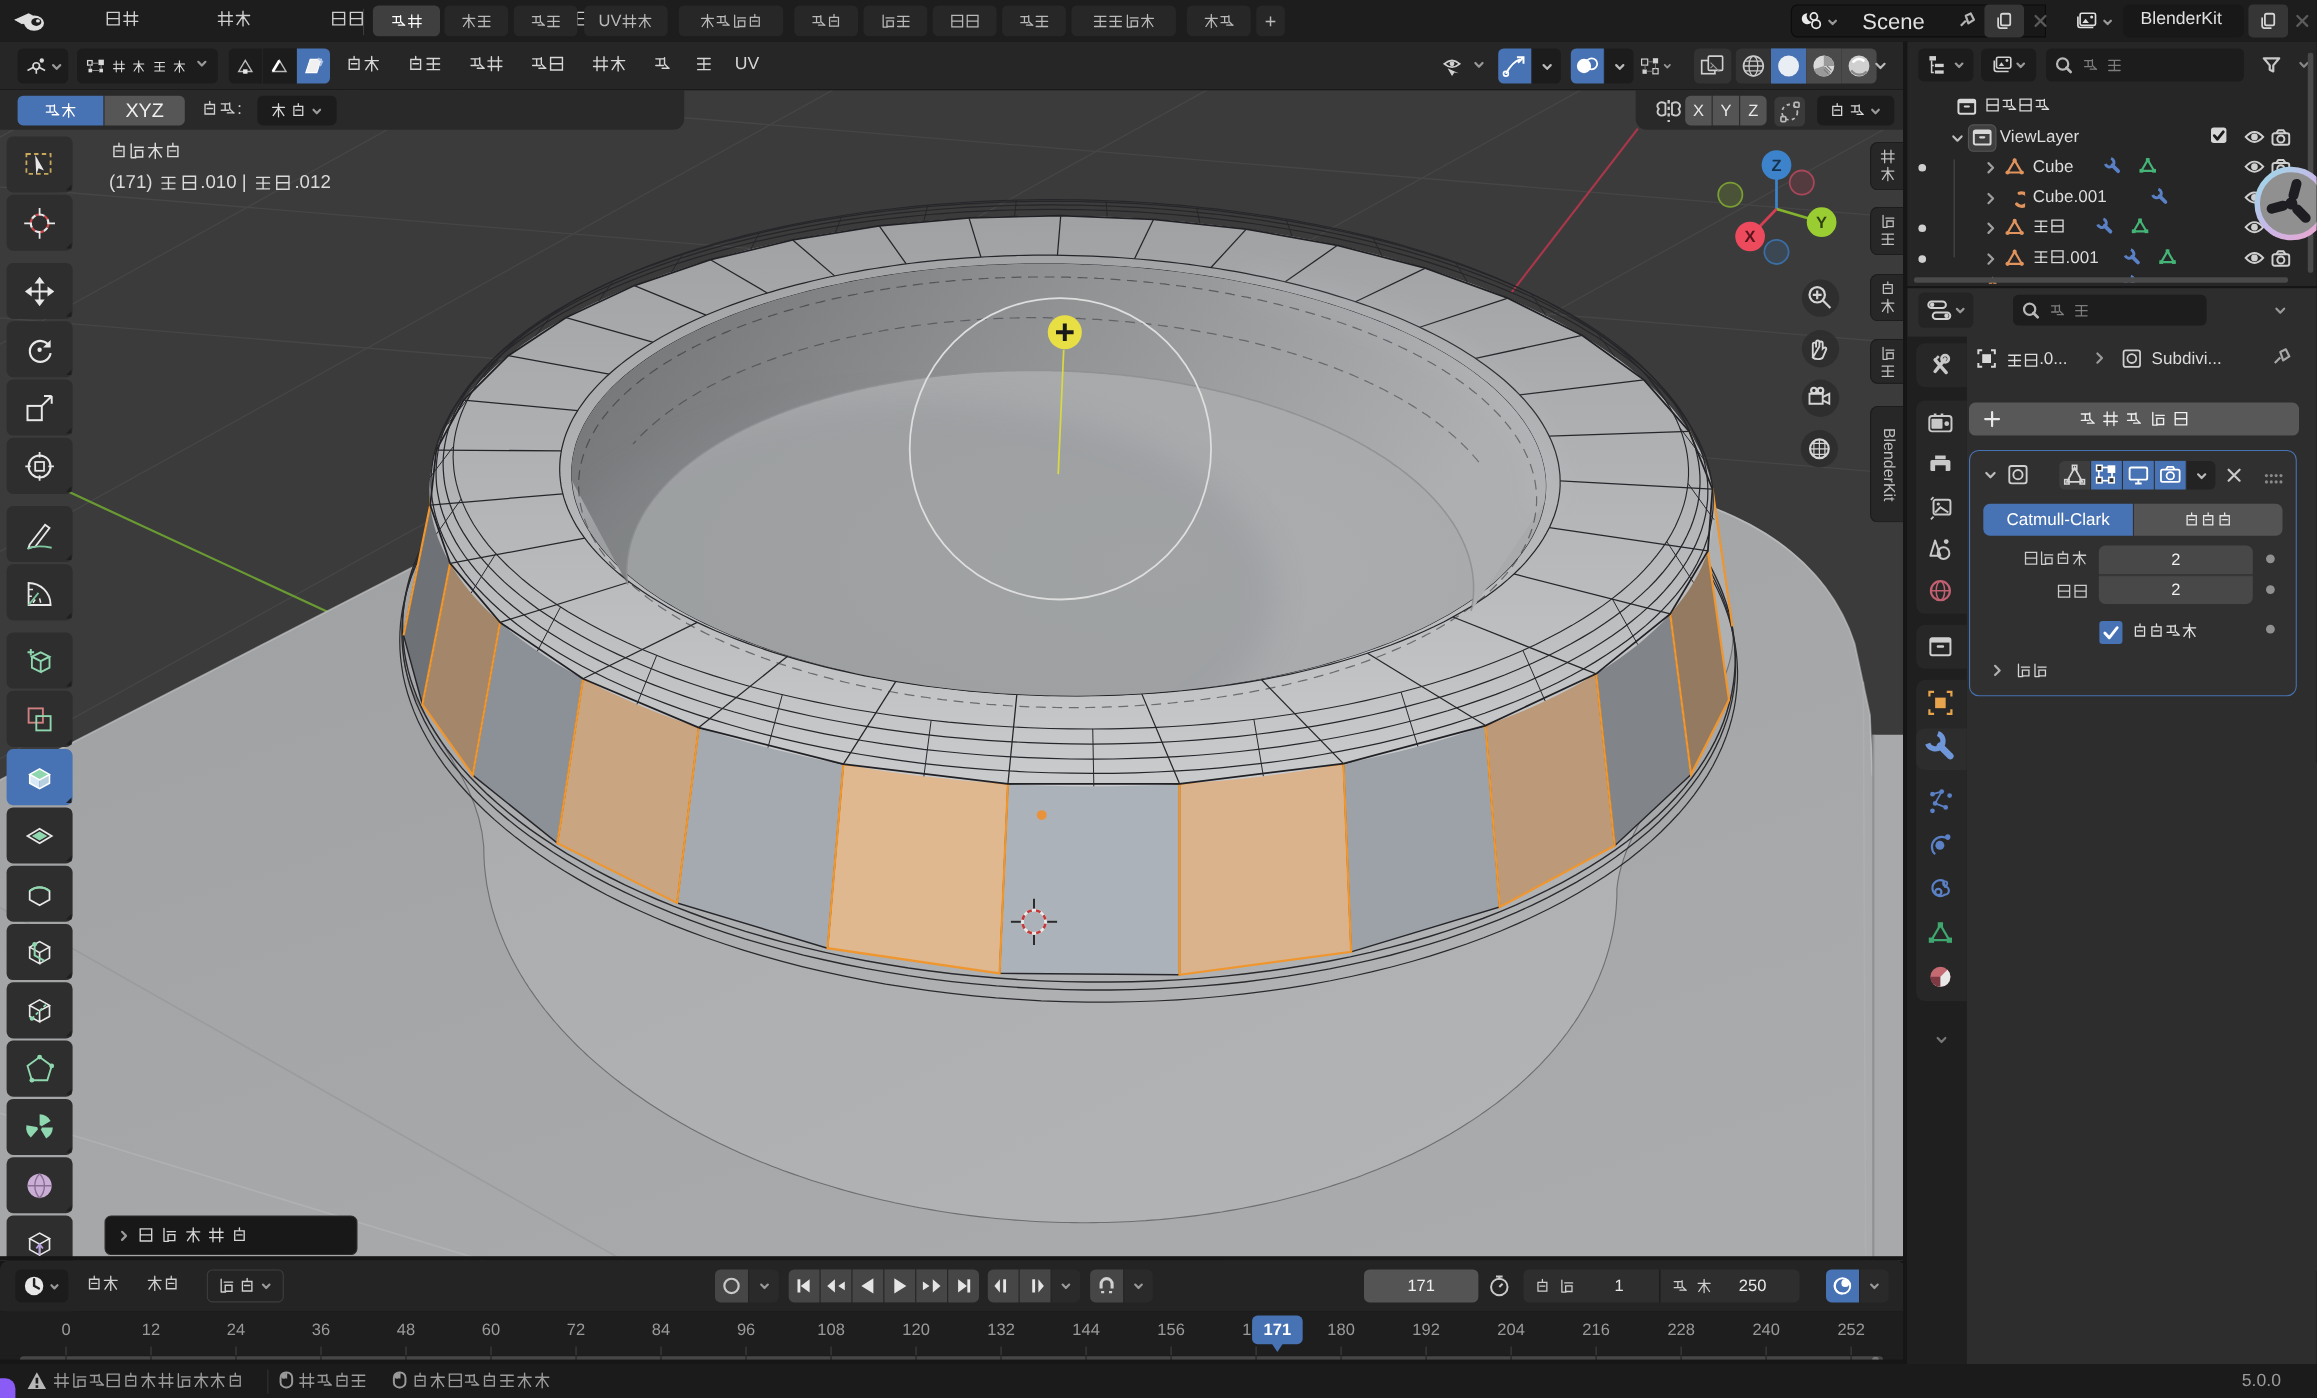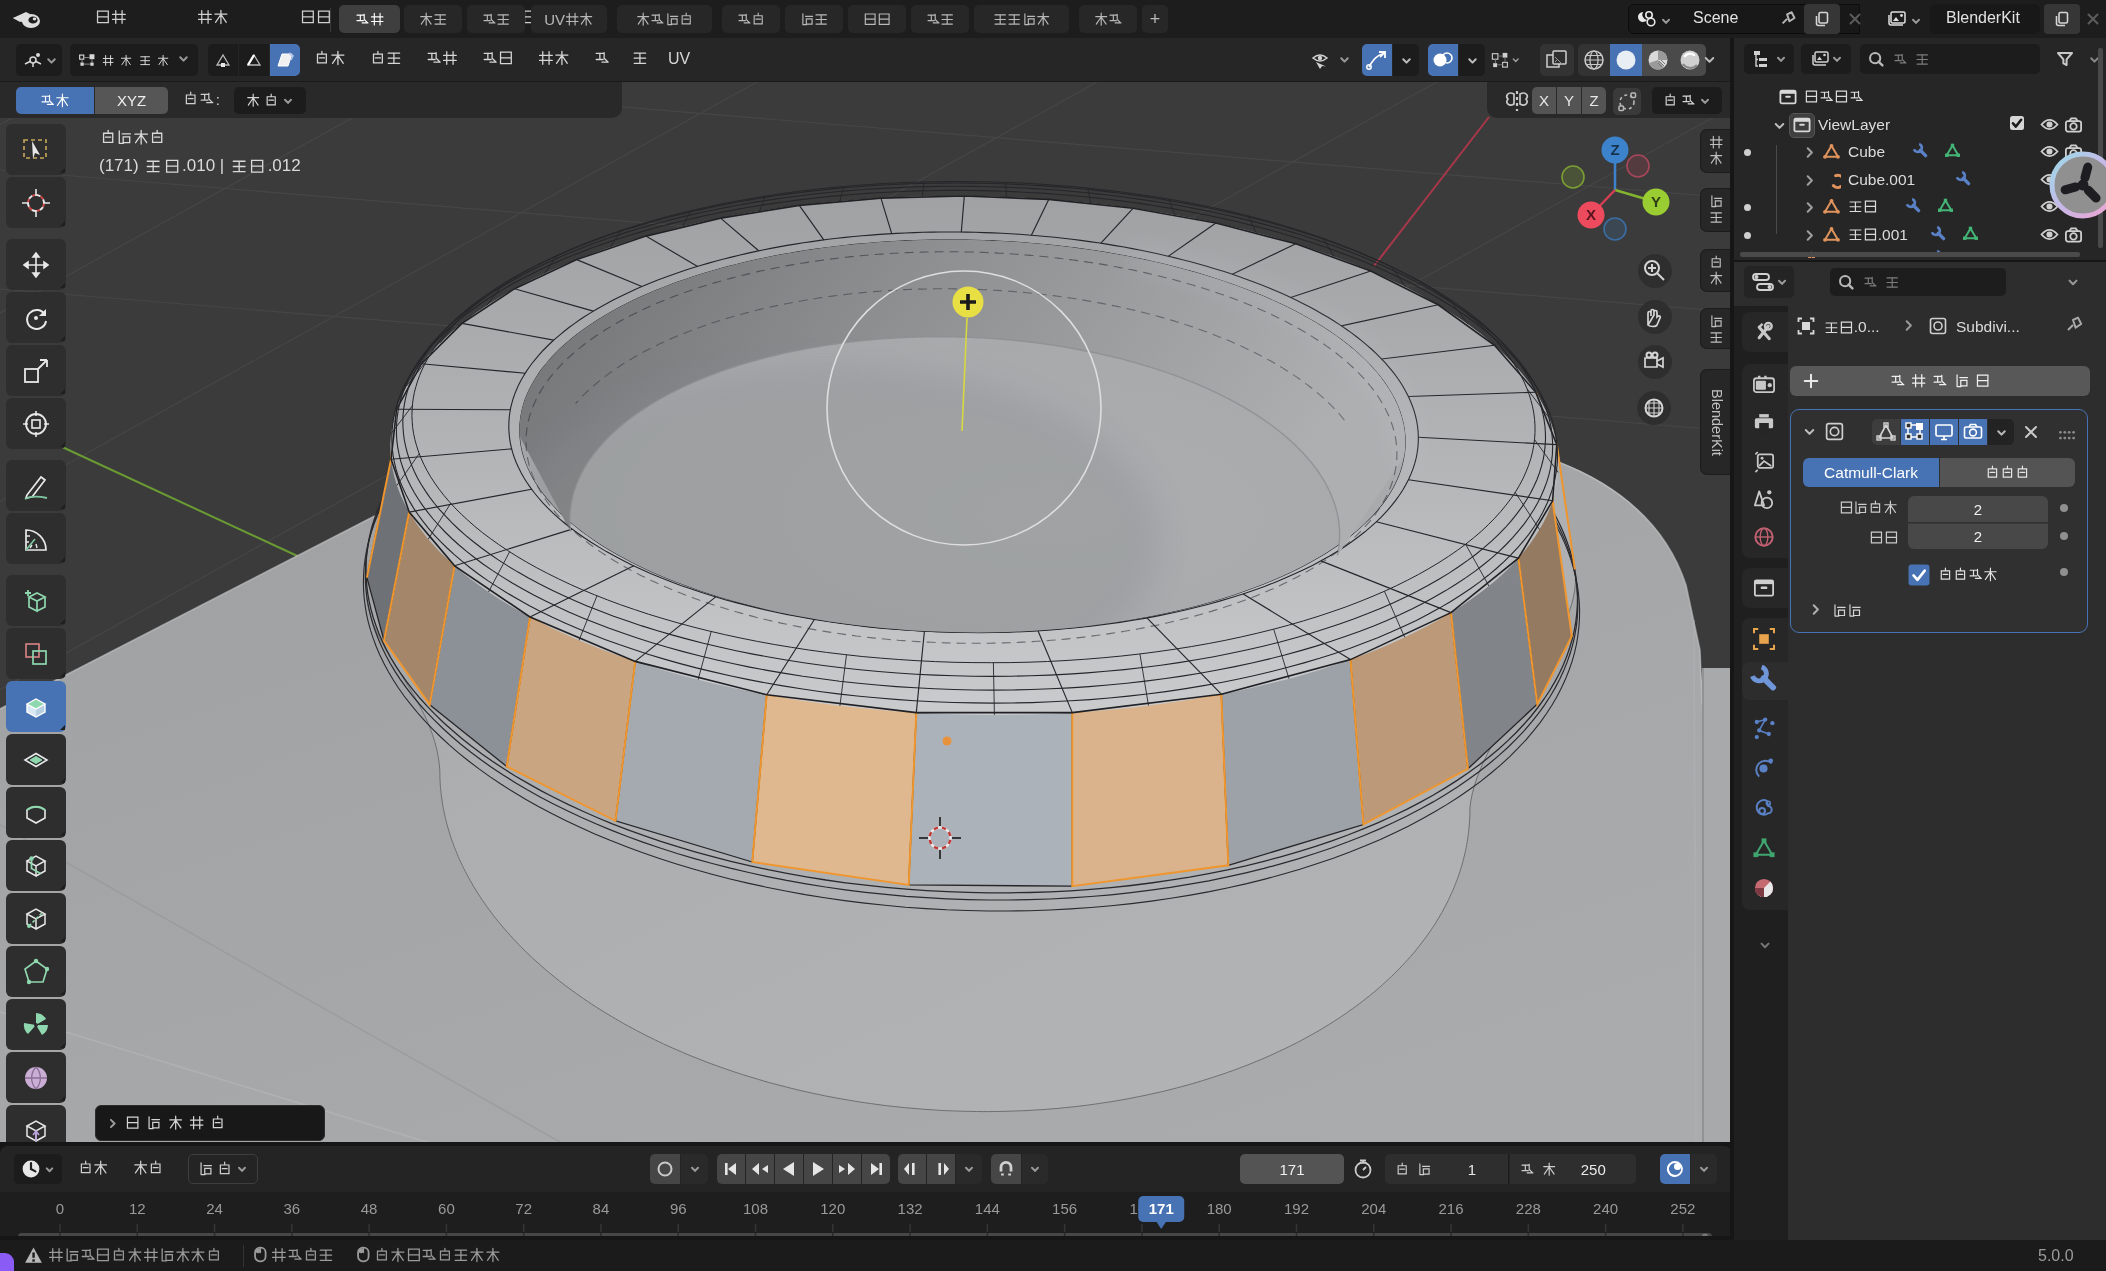--- a/index.html
+++ b/index.html
@@ -385,21 +385,21 @@
     </div>
     <div class="abs" style="left:1628px;top:4px;width:232px;height:30px;background:#1d1d1d;border:1px solid #0c0c0c;background:#181818;border-radius:6px 0 0 6px"></div>
     <div class="abs" style="left:1634px;top:9px;width:26px;height:20px;"><svg width="26" height="20" viewBox="0 0 26 20">
         <path d="M9,3 a5,5 0 1 0 4,8 a5.5,5.5 0 0 1 -4,-8Z" fill="#e8e8e8"></path>
         <circle cx="15" cy="6" r="3.2" fill="none" stroke="#e8e8e8" stroke-width="1.6"></circle>
         <circle cx="17" cy="13" r="3.8" fill="none" stroke="#e8e8e8" stroke-width="1.6"></circle>
       </svg></div>
     <div class="abs" style="left:1660px;top:13px;width:14px;height:12px;"><svg width="12" height="12" viewBox="0 0 12 12" style="">
         <path d="M3,4.8 L6,7.92 L9,4.8" fill="none" stroke="#999" stroke-width="2" stroke-linecap="round" stroke-linejoin="round"></path>
       </svg></div>
-    <div class="abs" style="left:1693px;top:9px;width:60px;height:20px;color:#e2e2e2;font-size:16px">Scene</div>
+    <div class="abs" style="left:1693px;top:9px;width:60px;height:20px;color:#e2e2e2;font-size:20px">Scene</div>
     <div class="abs" style="left:1779px;top:9px;width:18px;height:18px;"><svg width="18" height="18" viewBox="0 0 18 18" style="">
         <path d="M3.6,14.4 L8.1,9.9 M8.1,5.4 L12.6,3.24 L15.48,9 L10.44,12.24 Z" fill="none" stroke="#b5b5b5" stroke-width="2" stroke-linejoin="round"></path>
       </svg></div>
     <div class="abs" style="left:1804px;top:4px;width:36px;height:30px;background:#363636;border-radius:4px;display:flex;align-items:center;justify-content:center">
       <svg width="18" height="18" viewBox="0 0 18 18">
         <rect x="6" y="2.5" width="8.5" height="10.5" rx="1.5" fill="none" stroke="#d5d5d5" stroke-width="1.6"></rect>
         <path d="M3.5,6 v7.5 a2,2 0 0 0 2,2 H12" fill="none" stroke="#d5d5d5" stroke-width="1.6"></path>
       </svg>
     </div>
     <div class="abs" style="left:1846px;top:10px;width:18px;height:18px;opacity:0.45"><svg width="18" height="18" viewBox="0 0 18 18" style="">
@@ -599,21 +599,21 @@
     <div class="abs" style="left:0px;top:82px;width:622px;height:36px;background:rgba(40,40,40,0.95);border-radius:0 0 10px 0"></div>
     <div class="abs" style="left:16px;top:87px;width:78px;height:27px;background:#4772b3;border-radius:5px 0 0 5px;display:flex;align-items:center;justify-content:center">
       <svg width="14.88" height="14.88" viewBox="0 0 100 100" style="vertical-align:-0.12em">
         <path d="M14,22 H60 M37,22 V60 M14,60 L58,60 M64,16 V52 M50,76 H90 M64,52 L88,76" fill="none" stroke="#fff" stroke-width="8" stroke-linecap="round"></path>
       </svg>
       <svg width="14.88" height="14.88" viewBox="0 0 100 100" style="vertical-align:-0.12em">
         <path d="M50,8 V92 M12,32 H88 M46,40 L16,84 M54,40 L84,84" fill="none" stroke="#fff" stroke-width="8" stroke-linecap="round"></path>
       </svg>
     </div>
     <div class="abs" style="left:95px;top:87px;width:73px;height:27px;background:#565656;border-radius:0 5px 5px 0;display:flex;align-items:center;justify-content:center">
-      <span style="color:#efefef;font-size:15px">XYZ</span>
+      <span style="color:#efefef;font-size:18px">XYZ</span>
     </div>
     <div class="abs" style="left:183px;top:91px;width:46px;height:19px;display:flex;gap:1px">
       <svg width="15.36" height="15.36" viewBox="0 0 100 100" style="vertical-align:-0.12em">
         <path d="M22,26 H78 V82 H22 Z M50,8 V24 M34,50 H66" fill="none" stroke="#cfcfcf" stroke-width="8" stroke-linecap="round"></path>
       </svg>
       <svg width="15.36" height="15.36" viewBox="0 0 100 100" style="vertical-align:-0.12em">
         <path d="M14,22 H60 M37,22 V60 M14,60 L58,60 M64,16 V52 M50,76 H90 M64,52 L88,76" fill="none" stroke="#cfcfcf" stroke-width="8" stroke-linecap="round"></path>
       </svg>
       <span style="color:#cfcfcf;font-size:15px">:</span>
     </div>

